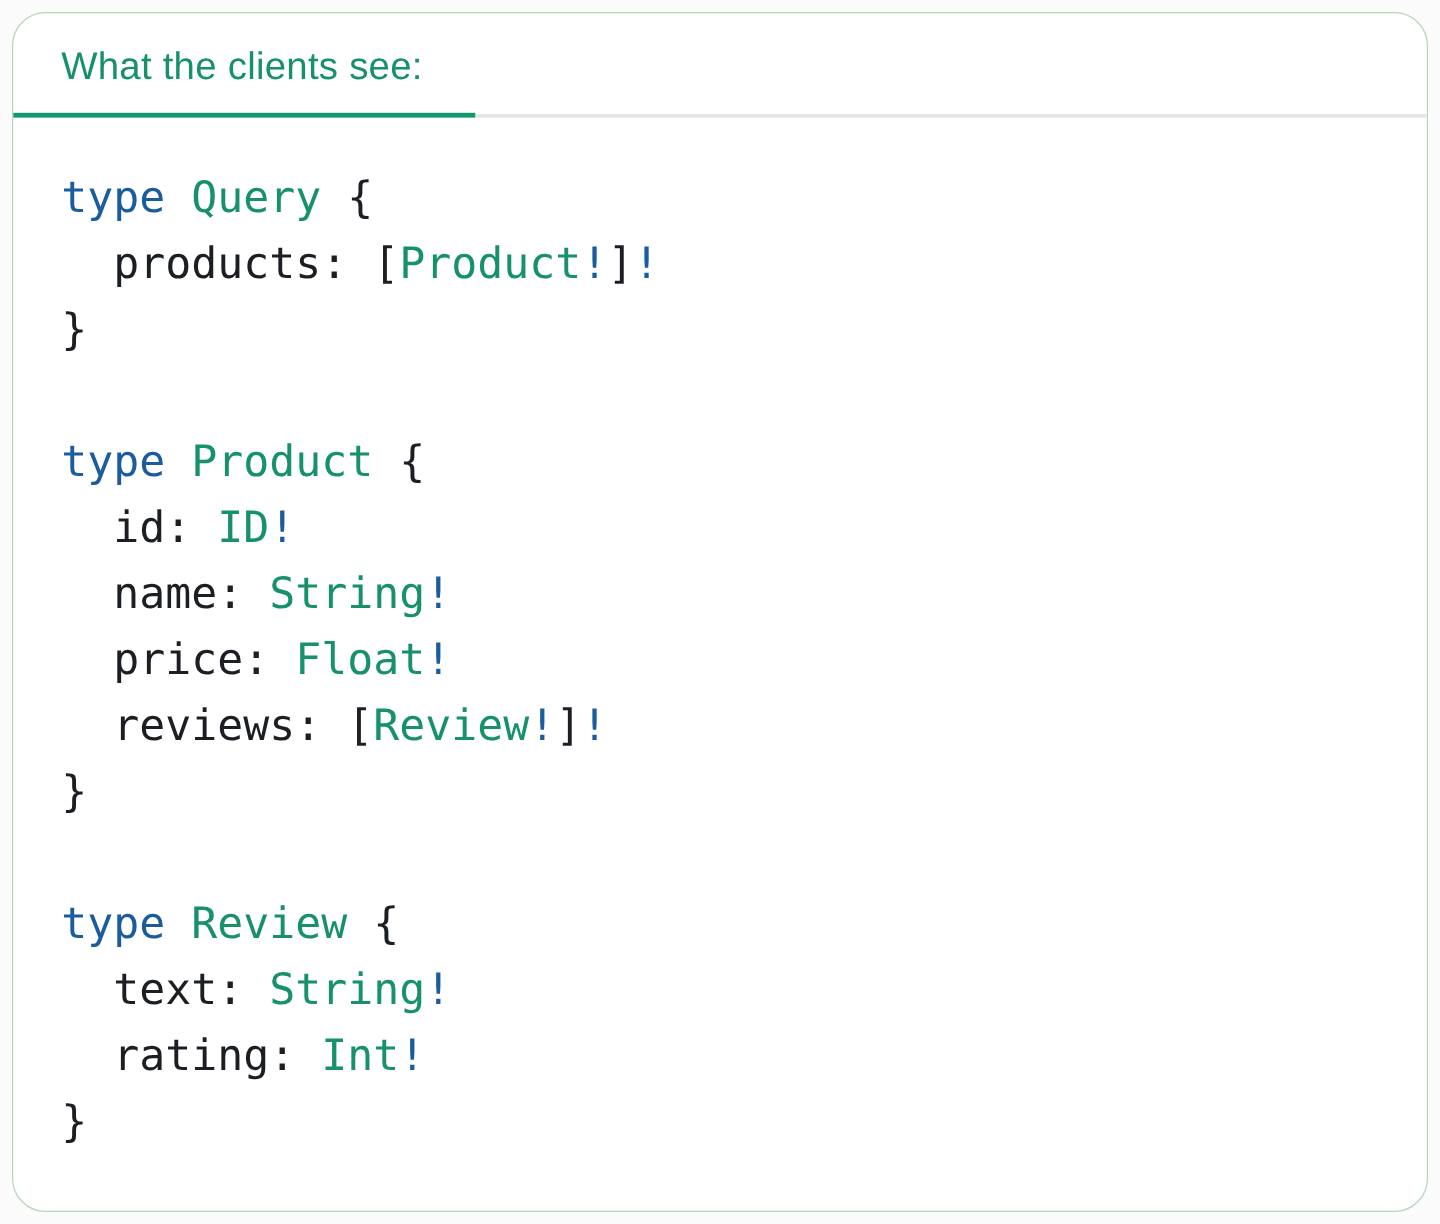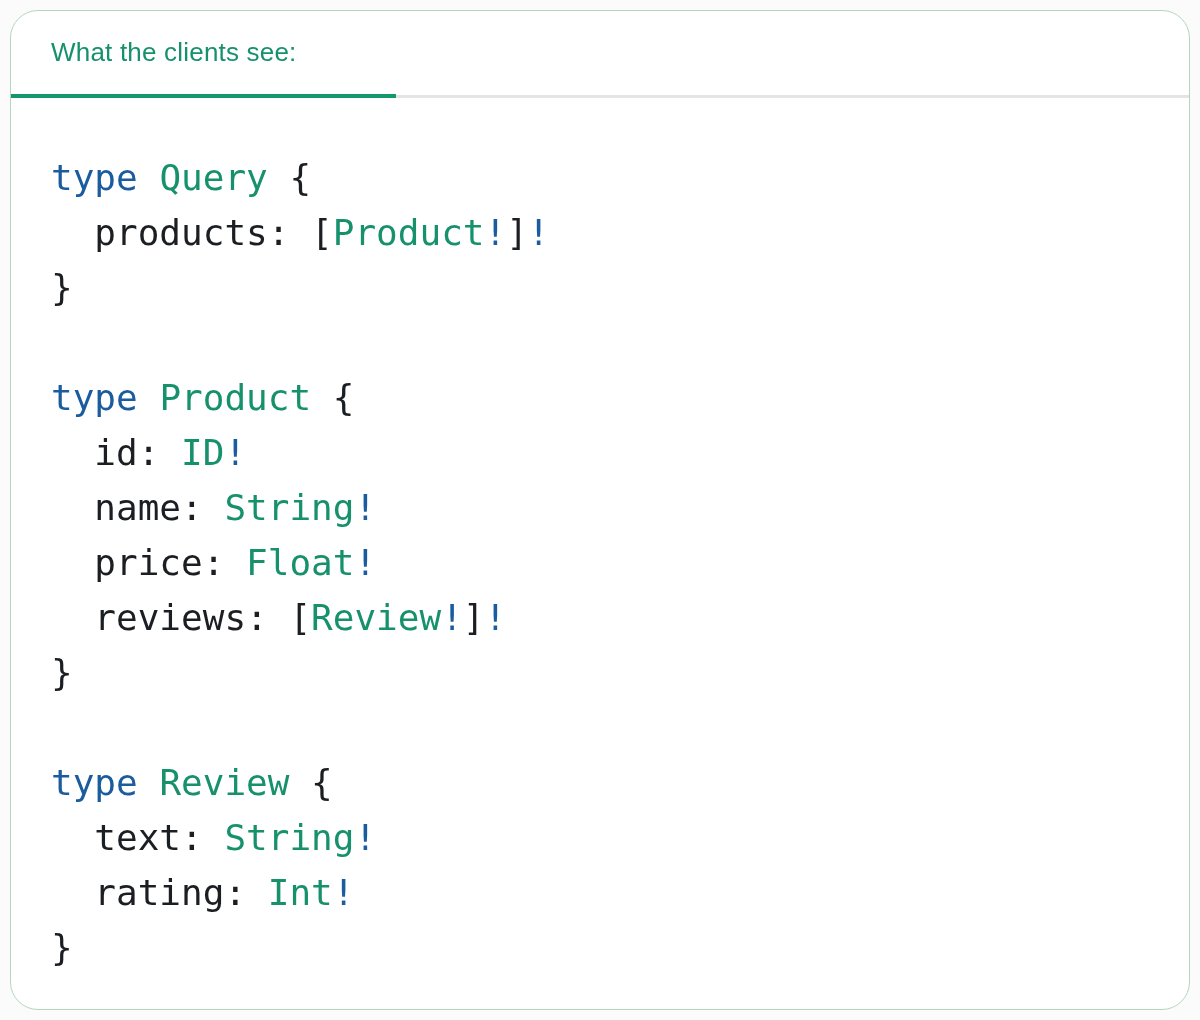--- a/index.html
+++ b/index.html
@@ -33,21 +33,21 @@
     overflow: hidden;
   }
   .card-header {
     position: relative;
     height: 87px;
   }
   .header-title {
     position: absolute;
     left: 40px;
     top: 26px;
-    font-size: 26px;
+    font-size: 32px;
     font-weight: 500;
     letter-spacing: 0.2px;
     color: var(--green);
     white-space: nowrap;
   }
   .tab-underline {
     position: absolute;
     left: 0;
     right: 0;
     bottom: 0;
@@ -57,21 +57,21 @@
   .active-indicator {
     position: absolute;
     left: 0;
     top: -1px;
     width: 385px;
     height: 4px;
     background: var(--green-underline);
   }
   .code-block {
     margin: 0;
-    padding: 52px 30px 0 40px;
+    padding: 40px 30px 0 40px;
     font-family: "DejaVu Sans Mono", "Liberation Mono", monospace;
     font-size: 36px;
     line-height: 55px;
     color: var(--dark);
     white-space: pre;
   }
   .code-line { height: 55px; }
   .tok-plain { color: var(--dark); }
   .tok-kw    { color: var(--blue); }
   .tok-type  { color: var(--green); }

